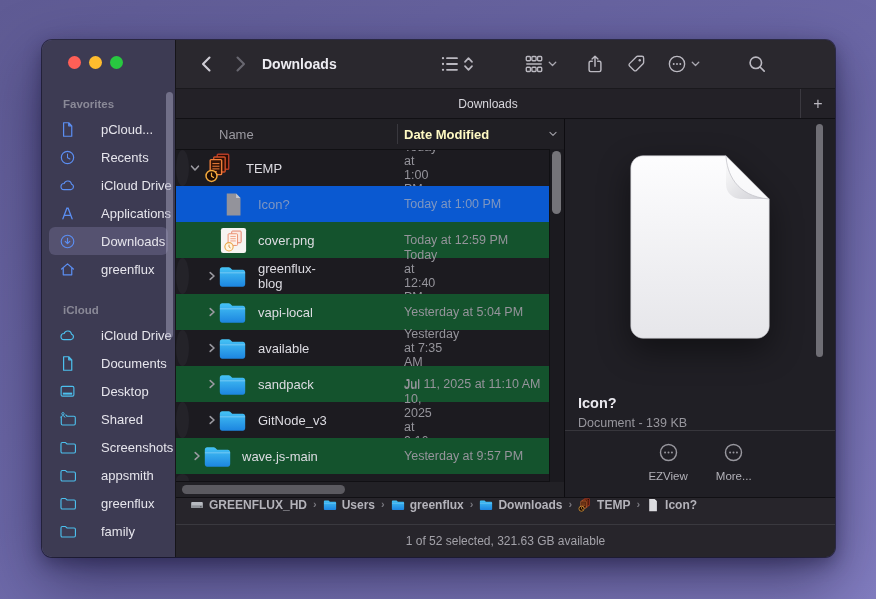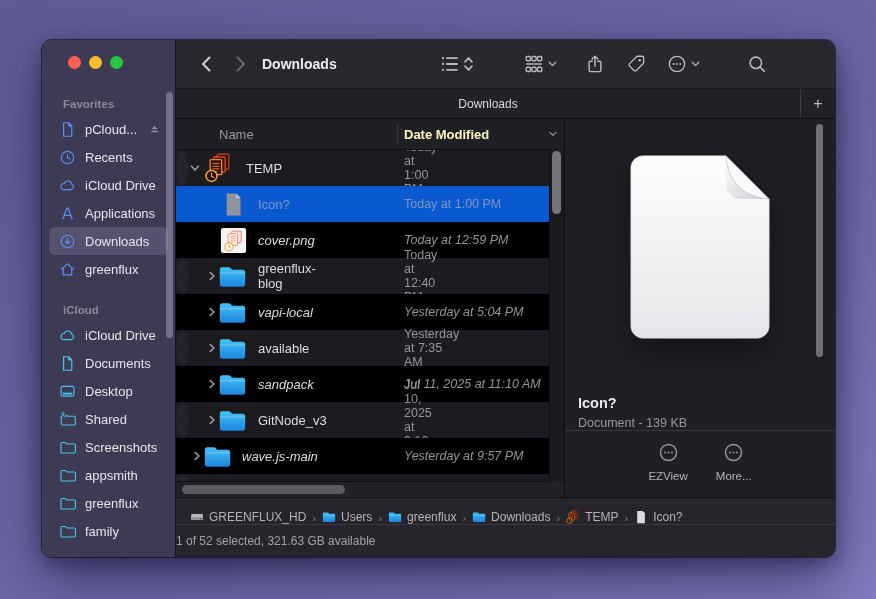--- a/index.html
+++ b/index.html
@@ -13,21 +13,21 @@
     position:absolute;left:42px;top:40px;width:793px;height:517px;
     border-radius:10px;overflow:hidden;display:flex;
     box-shadow:0 0 0 1px rgba(0,0,0,.5),0 24px 60px rgba(18,14,48,.55),0 6px 18px rgba(18,14,48,.4);
   }
   
   .sidebar{width:133px;flex:none;background:#3d3b53;position:relative;color:#e6e5ec;}
   .lights{display:flex;gap:8px;padding:16px 0 0 26px;height:26px;}
   .light{width:13px;height:13px;border-radius:50%;}
   .sec-title{font-size:11.5px;font-weight:bold;color:#8a8997;margin:16px 0 5px 21px;}
   .sec-title.second{margin-top:21px;}
-  .sb-item{display:flex;align-items:center;gap:9px;height:28px;margin:0 7px;padding:0 7px 0 10px;border-radius:6px;font-size:13px;white-space:nowrap;}
+  .sb-item{display:flex;align-items:center;gap:25px;height:28px;margin:0 7px;padding:0 7px 0 10px;border-radius:6px;font-size:13px;white-space:nowrap;}
   .sb-item.selected{background:#555270;}
   .sb-ic{width:17px;height:17px;flex:none;}
   .fav-ic{color:#5b8ef2;}
   .icl-ic{color:#4cc0ee;}
   .eject{margin-left:auto;width:13px;height:13px;color:#8f8da0;}
   .sb-scroll{position:absolute;right:2px;top:52px;width:7px;height:246px;border-radius:4px;background:rgba(165,163,190,.5);}
   
   .content{flex:1;display:flex;flex-direction:column;min-width:0;background:#1c1b20;border-left:1px solid #161519;}
   .toolbar{height:48px;flex:none;background:#2a282e;display:flex;align-items:center;padding-left:20px;color:#bab8c0;}
   .nav{width:22px;height:22px;}
@@ -45,21 +45,21 @@
   .main{flex:1;display:flex;min-height:0;}
   
   .listpane{width:388px;flex:none;display:flex;flex-direction:column;position:relative;background:#1c1b20;}
   .colheader{height:30px;flex:none;background:#201f24;border-bottom:1px solid #101013;position:relative;display:flex;align-items:center;font-size:13px;}
   .col-name{margin-left:43px;color:#9b9aa1;}
   .col-div{position:absolute;left:221px;top:5px;bottom:5px;width:1px;background:#39383e;}
   .col-date{position:absolute;left:228px;color:#fef9c3;font-weight:bold;}
   .sort-ic{position:absolute;right:7px;top:12px;width:8px;height:6px;color:#9b9aa1;}
   .rows{flex:1;position:relative;overflow:hidden;}
   .row{height:36px;display:flex;align-items:center;position:relative;font-size:13px;color:#dddce2;}
-  .row.light{background:#242329;} .row.dark{background:#000000;font-style:italic;}
+  .row.light{background:#242329;} .row.dark{background:#14532d;}
   .row.selected{background:#0a59d1;}
   .row.selected .fname,.row.selected .fdate{color:#7e96c1;}
   .fdate{position:absolute;left:228px;font-size:12.5px;color:#95949b;}
   .rchev{position:absolute;width:10px;height:10px;color:#9b9aa1;}
   .ricon{position:absolute;}
   .fname{display:inline-block;}
   .hscroll{height:15px;flex:none;background:#222126;border-top:1px solid #111014;position:relative;}
   .hthumb{position:absolute;left:6px;top:3px;width:163px;height:9px;border-radius:5px;background:#5b5a60;}
   .vtrack{position:absolute;top:30px;right:0;bottom:15px;width:14px;background:#1b1a1f;border-left:1px solid #101013;}
   .vthumb{position:absolute;top:2px;left:2px;width:9px;height:63px;border-radius:5px;background:#757479;}
@@ -67,25 +67,25 @@
   .preview{flex:1;background:#201f25;border-left:1px solid #0d0c10;position:relative;display:flex;flex-direction:column;}
   .pv-docwrap{margin-top:36px;display:flex;justify-content:center;}
   .pv-doc{filter:drop-shadow(0 12px 16px rgba(0,0,0,.45));}
   .pv-name{margin:56px 0 0 13px;font-size:14.5px;font-weight:bold;color:#e9e8ee;}
   .pv-info{margin:5px 0 0 13px;font-size:12.5px;color:#98979e;}
   .pv-actions{position:absolute;left:0;right:0;bottom:0;height:67px;border-top:1px solid #37363c;display:flex;justify-content:center;gap:28px;padding-top:11px;box-sizing:border-box;}
   .pv-act{display:flex;flex-direction:column;align-items:center;gap:7px;font-size:11.5px;color:#b2b1b8;}
   .pv-act-ic{width:21px;height:21px;color:#98979e;}
   .pv-scroll{position:absolute;right:12px;top:5px;width:7px;height:233px;border-radius:4px;background:#6f6e75;}
   
-  .pathbar{height:26px;flex:none;background:#27252b;border-top:1px solid #111014;display:flex;align-items:flex-end;padding-left:14px;font-size:12px;color:#b4b3ba;}
+  .pathbar{height:26px;flex:none;background:#27252b;border-top:1px solid #111014;display:flex;align-items:flex-start;padding-left:14px;font-size:12px;color:#b4b3ba;font-weight:bold;}
   .pb-item{display:flex;align-items:center;gap:5px;}
   .pb-ic{width:14px;height:14px;flex:none;}
   .pb-sep{color:#78777e;margin:0 6px;font-size:11px;}
-  .statusbar{height:32px;flex:none;background:#27252b;border-top:1px solid #3a393f;display:flex;align-items:center;justify-content:flex-start;font-size:12px;color:#a3a2a9;}
+  .statusbar{height:32px;flex:none;background:#27252b;border-top:1px solid #3a393f;display:flex;align-items:center;justify-content:center;font-size:12px;color:#a3a2a9;}
   svg{display:block;}
 </style>
 </head>
 <body>
 
 <svg width="0" height="0" style="position:absolute">
   <defs>
     <linearGradient id="gfold" x1="0" y1="0" x2="0" y2="1">
       <stop offset="0" stop-color="#45c3f5"></stop>
         <stop offset="1" stop-color="#1c85e0"></stop>

